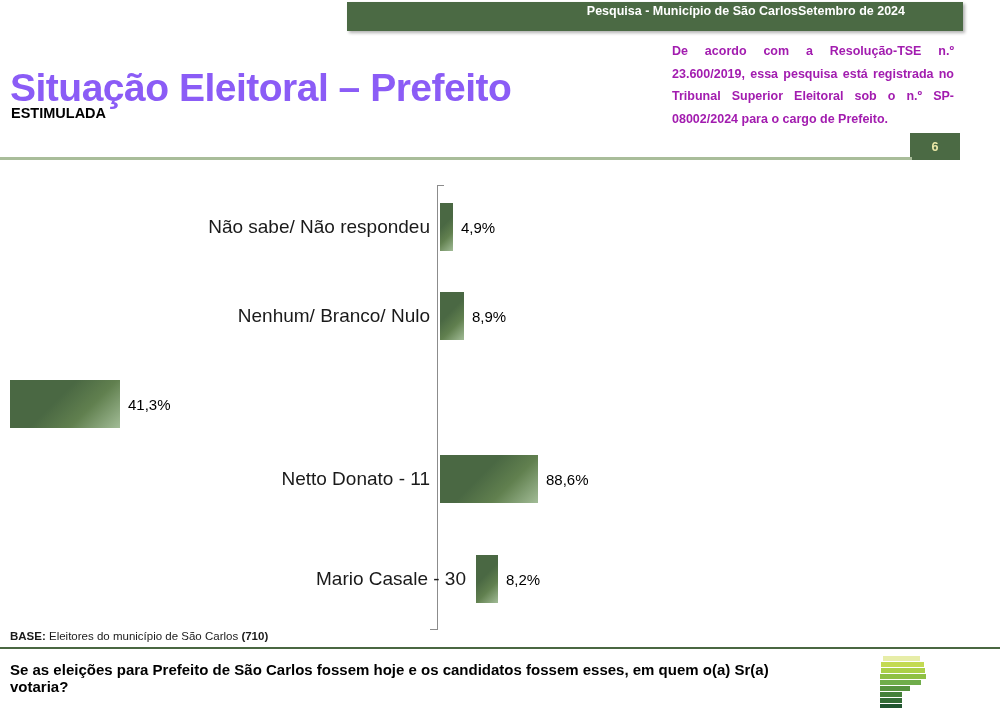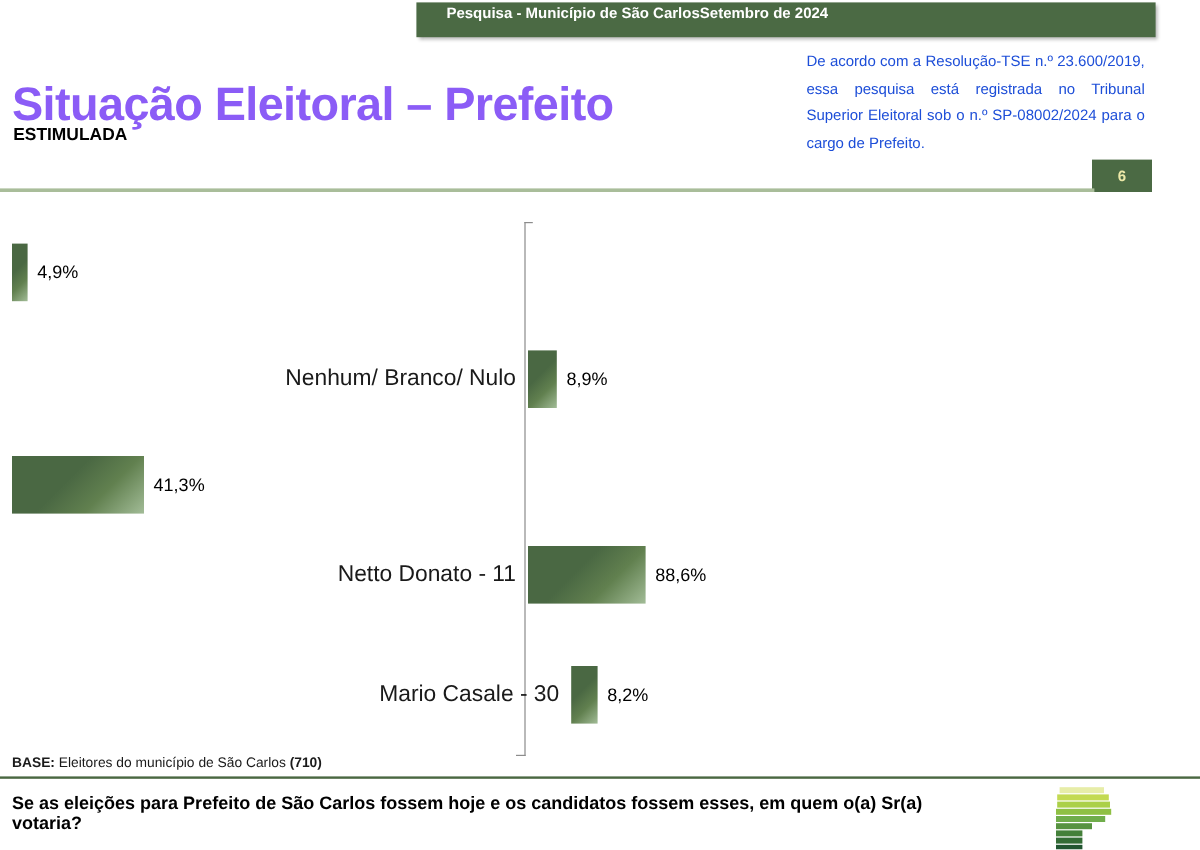--- a/index.html
+++ b/index.html
@@ -3,34 +3,34 @@
 <meta charset="utf-8">
 <style>
   html,body { margin:0; padding:0; background:#fff; }
   body { width:1000px; height:708px; font-family:"Liberation Sans", sans-serif; }
   .page { position:relative; width:1000px; height:708px; overflow:hidden; background:#ffffff; }
 
   
   .top-banner {
     position:absolute; left:347px; top:2px; width:616px; height:29px;
     background:#4b6a44; color:#ffffff;
-    display:flex; align-items:center; justify-content:flex-start;
+    display:flex; align-items:center; justify-content:flex-end;
     padding:0 58px 12px 25px; box-sizing:border-box;
     font-size:12.5px; font-weight:bold;
     box-shadow:2px 2px 3px rgba(0,0,0,0.30);
   }
 
   
   .title { position:absolute; left:10px; top:66px; font-size:39px; font-weight:bold; color:#8b5cf6; letter-spacing:-0.5px; }
   .subtitle { position:absolute; left:11px; top:105px; font-size:14.5px; font-weight:bold; color:#000; }
 
   
   .reg-note {
     position:absolute; left:672px; top:40px; width:282px;
-    font-size:12.5px; font-weight:normal; color:#1d4ed8;
+    font-size:12.5px; font-weight:bold; color:#a21caf;
     text-align:justify; line-height:22.5px;
   }
 
   
   .page-badge {
     position:absolute; left:910px; top:133px; width:50px; height:27px;
     background:#4b6a44; color:#ece9a8; font-size:12.5px; font-weight:bold;
     display:flex; align-items:center; justify-content:center;
   }
 
@@ -80,20 +80,21 @@
 
   <div class="page-badge">6</div>
 
   <div class="divider-light"></div>
 
   <div class="chart" id="chart">
     <div class="axis-tick-top"></div>
     <div class="axis"></div>
     <div class="axis-tick-bottom"></div>
   <div class="bar-row" style="top: 18px;">
+    <div class="bar-label">Não sabe/ Não respondeu</div>
     <div class="bar" style="width: 13px;"></div>
     <div class="bar-value">4,9%</div>
   </div>
       <div class="bar-row" style="top: 107px;">
     <div class="bar-label">Nenhum/ Branco/ Nulo</div>
     <div class="bar" style="width: 24px;"></div>
     <div class="bar-value">8,9%</div>
   </div>
       <div class="bar-row" style="top: 195px;">
     <div class="bar" style="width: 110px;"></div>

